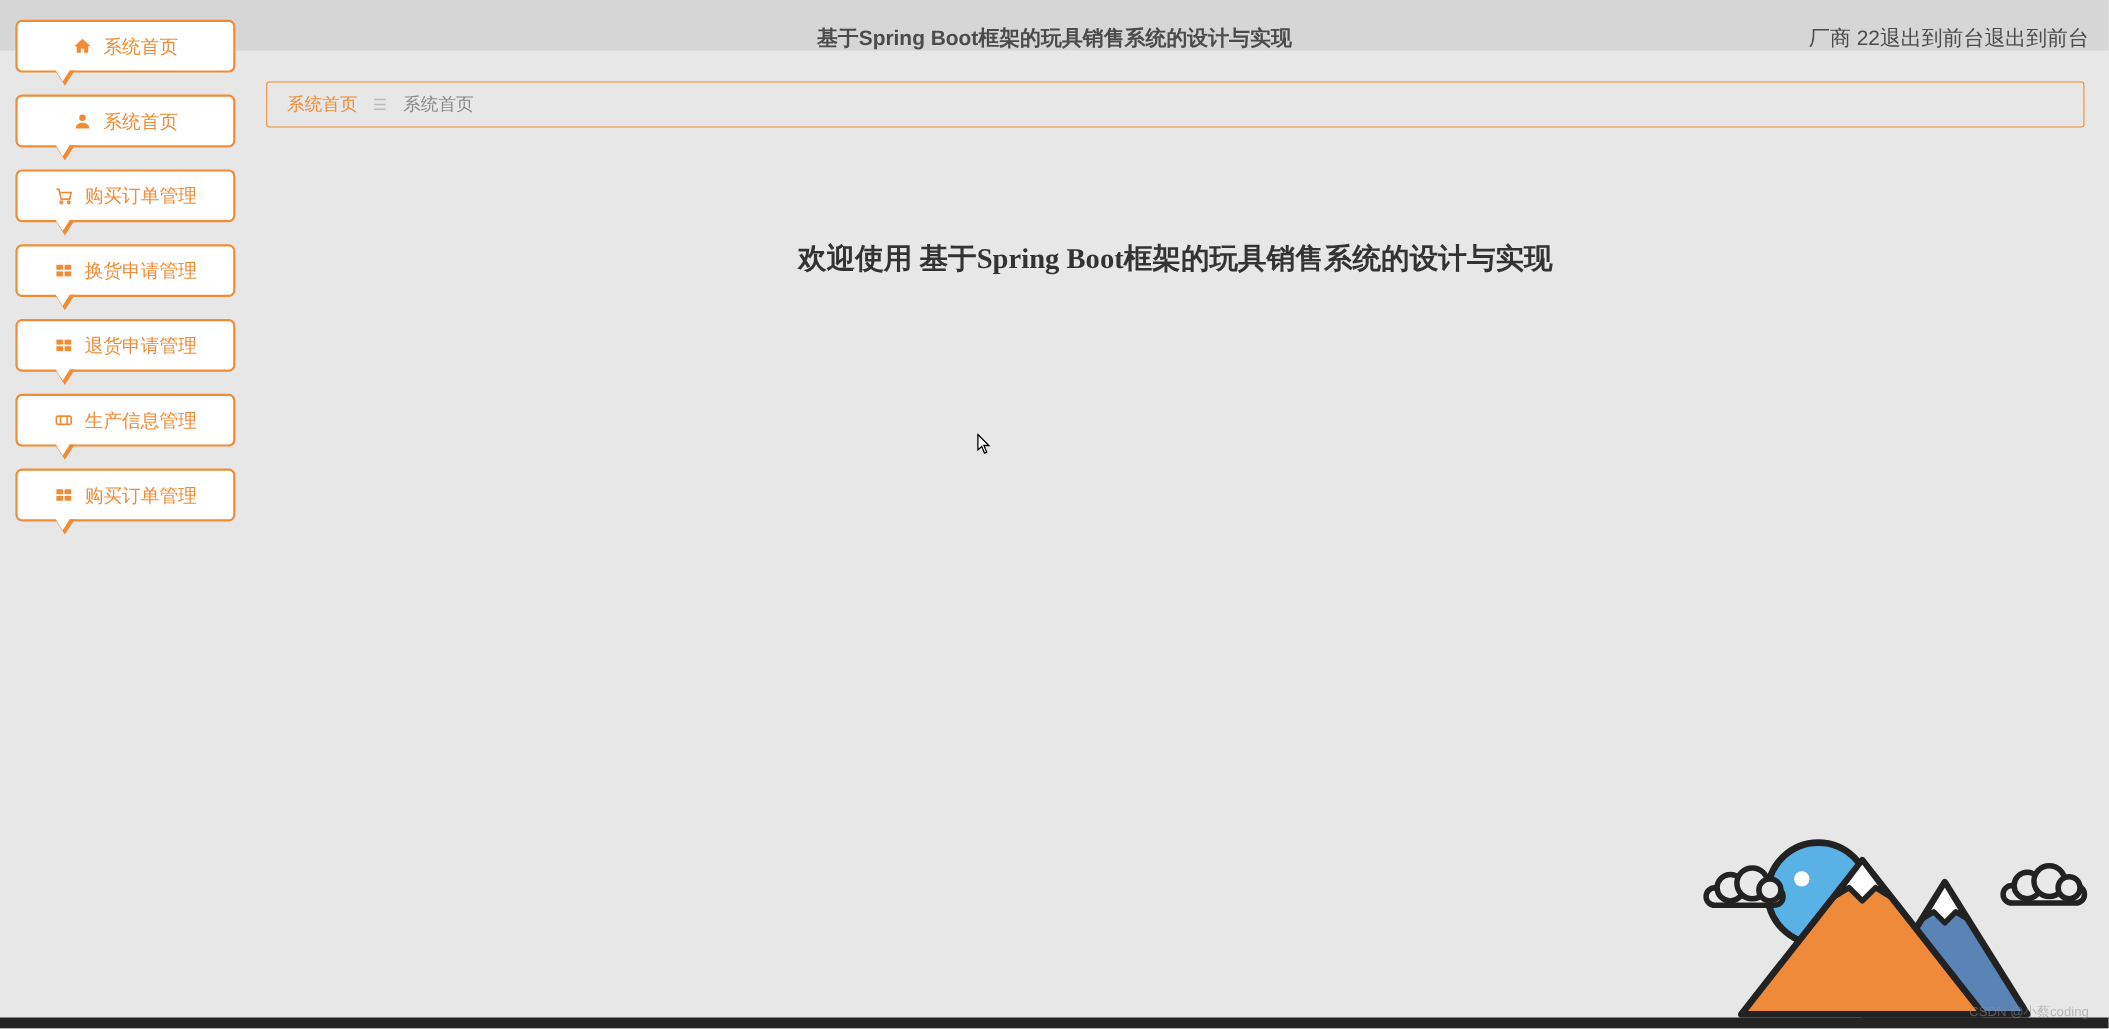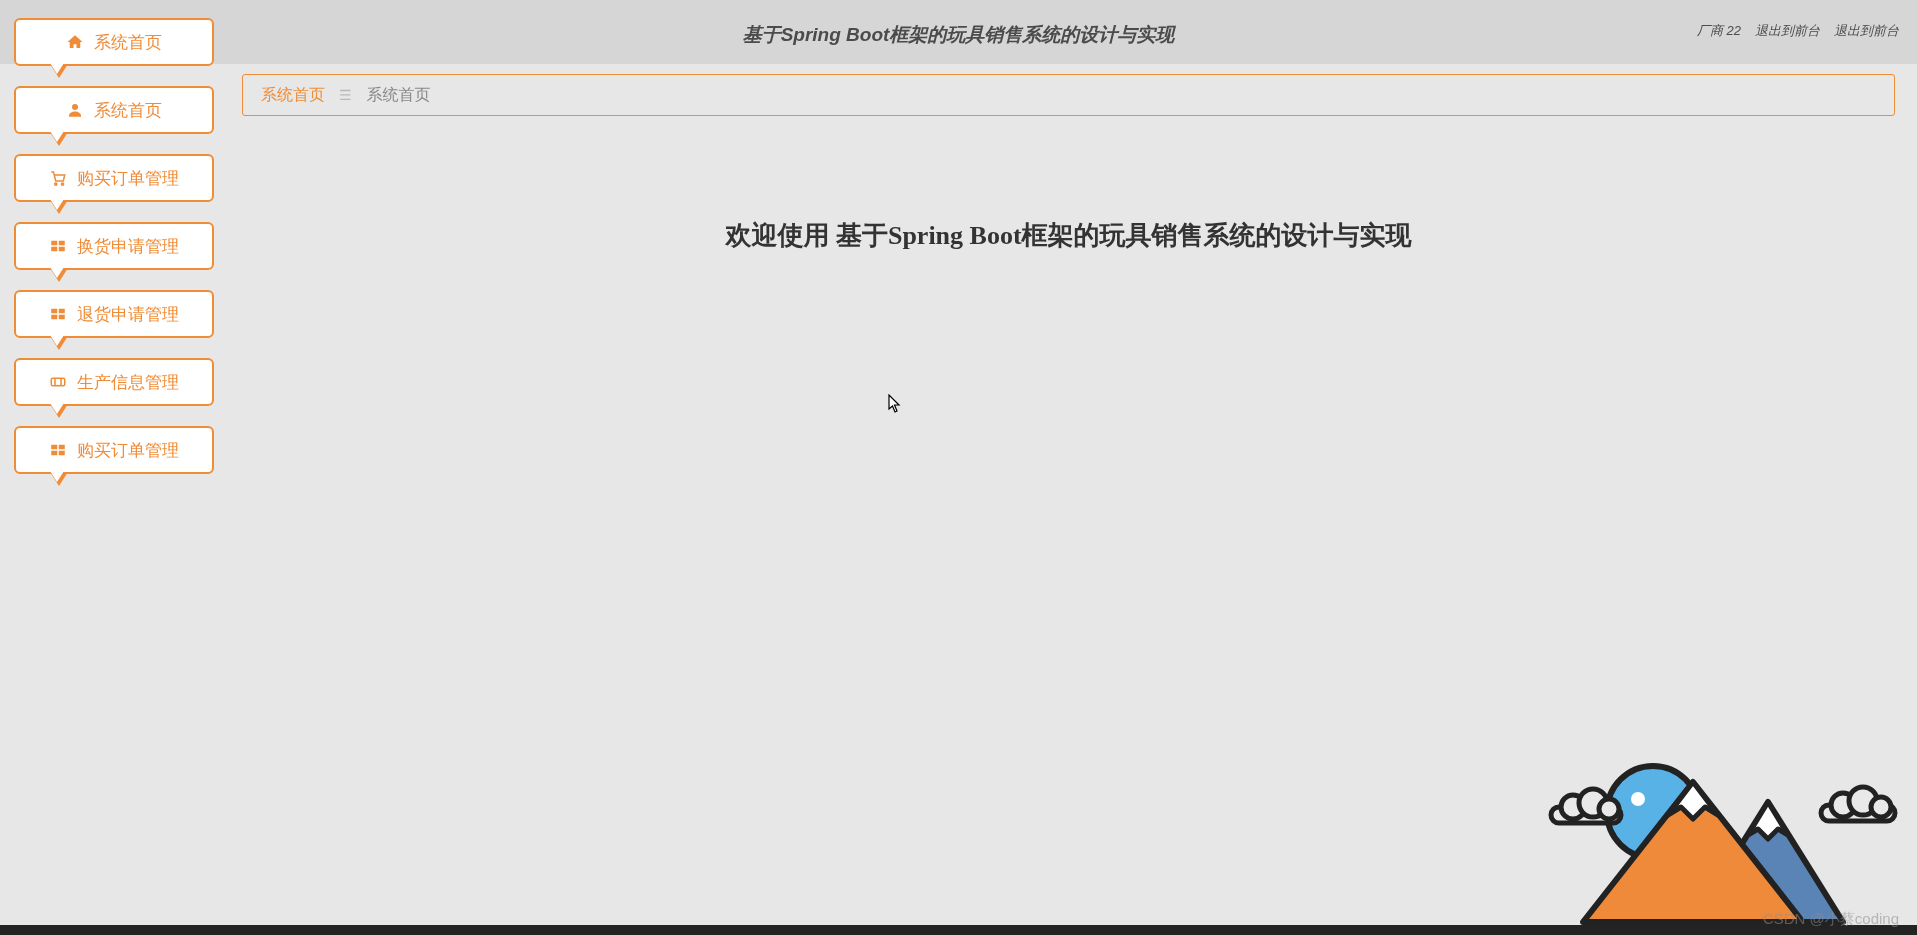--- a/index.html
+++ b/index.html
@@ -8,41 +8,40 @@
     font-family: "Microsoft YaHei", "PingFang SC", Arial, sans-serif;
     background: #e7e7e7;
     overflow: hidden;
     position: relative;
   }
 
   
   .topbar {
     position: absolute;
     left: 0; top: 0;
-    width: 100%; height: 64px;
+    width: 100%; height: 46px;
     background: #d6d6d6;
     display: flex;
     align-items: center;
     z-index: 5;
-    font-style: italic;
   }
   .topbar-title {
     position: absolute;
     left: 50%; transform: translateX(-50%);
     top: 22px;
     font-size: 19px;
     font-weight: 700;
     color: #4b4b4b;
     white-space: nowrap;
   }
   .topbar-right {
     position: absolute;
     right: 18px; top: 22px;
-    display: flex; gap: 14px;
-    font-size: 13px;
+    display: flex; 
+    font-size: 19px;
     color: #4b4b4b;
   }
   .topbar-right span { cursor: pointer; }
 
   
   .sidebar {
     position: absolute;
     left: 0; top: 0;
     width: 228px;
     padding-top: 10px;
@@ -134,21 +133,21 @@
     right: 14px; bottom: 8px;
     width: 360px; height: 170px;
     pointer-events: none;
     z-index: 4;
   }
 
   
   .watermark {
     position: absolute;
     right: 18px; bottom: 6px;
-    font-size: 15px;
+    font-size: 12px;
     color: #8d8d8d;
     opacity: .55;
     z-index: 20;
   }
 
   
   .fake-cursor {
     position: absolute;
     left: 888px; top: 394px;
     width: 14px; height: 20px;

